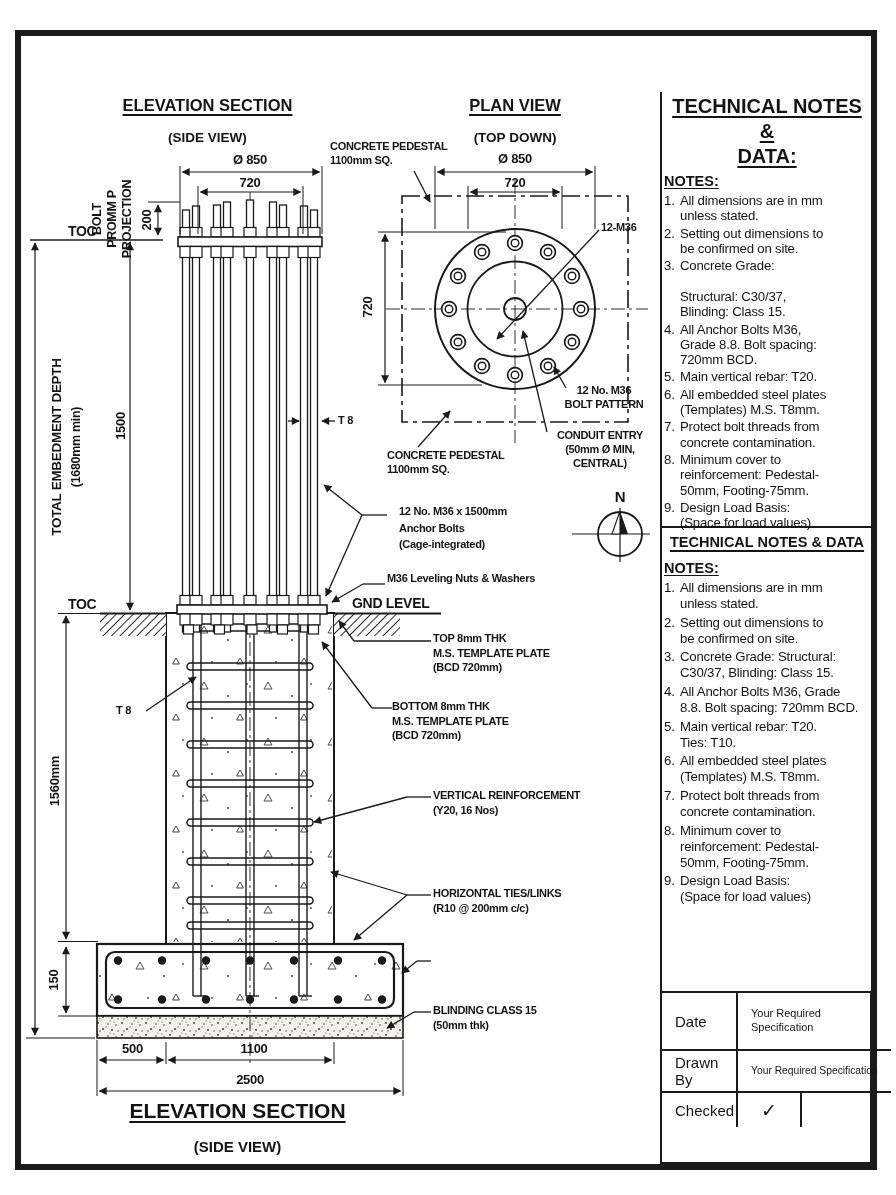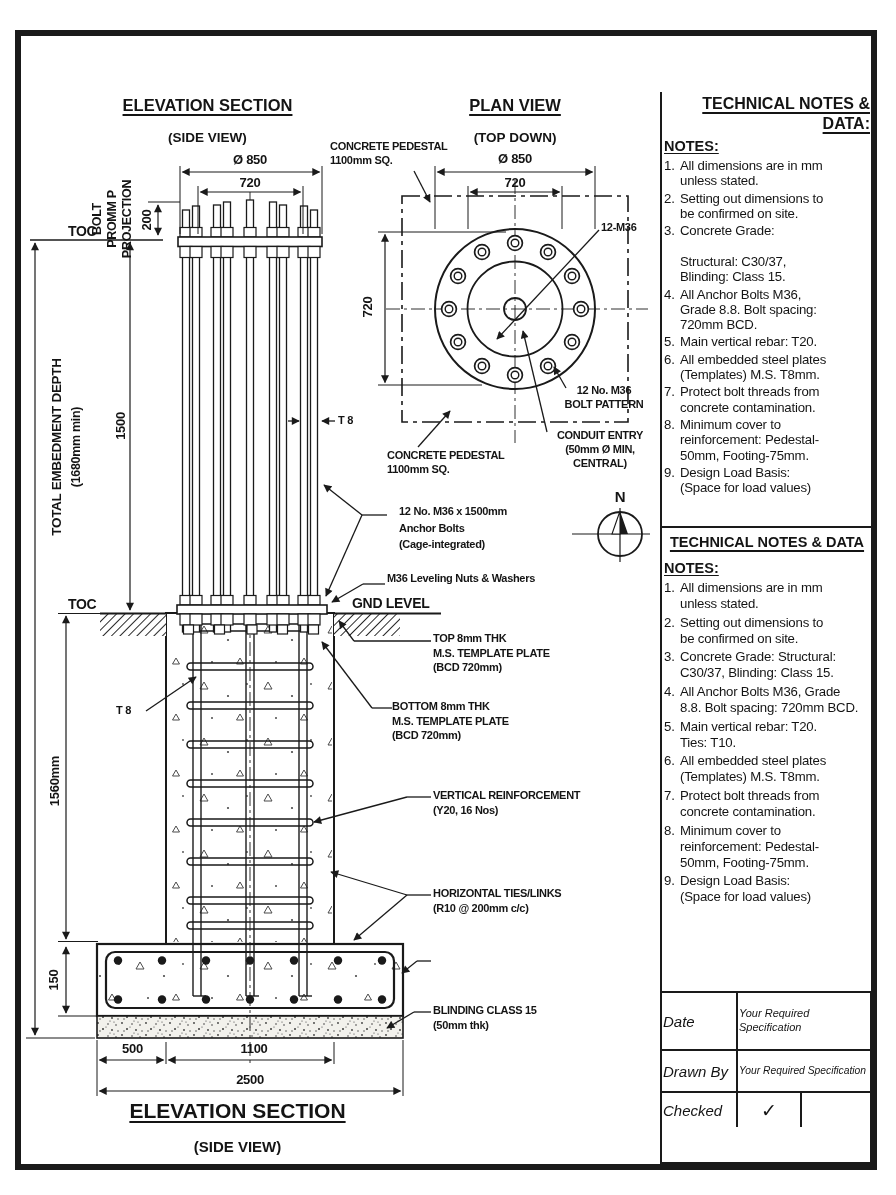--- a/index.html
+++ b/index.html
@@ -18,41 +18,41 @@
                letter-spacing:-0.3px; color:#141414; }
   .h-main { position:absolute; left:21px; top:39px; width:850px; text-align:center; z-index:3; }
   .h-main span { display:inline-block; font-size:25px; font-weight:bold; letter-spacing:-0.5px;
                  border-bottom:2.5px solid #141414; padding:0 6px 3px 6px; }
   .viewhead { position:absolute; z-index:3; text-align:center; font-weight:bold; }
   .viewhead .t { font-size:16.5px; text-decoration:underline; text-underline-offset:3px; text-decoration-thickness:1.5px; }
   .viewhead .s { font-size:13.5px; margin-top:15px; }
   .vdiv { position:absolute; left:660px; top:92px; width:2px; height:1072px; background:#1a1a1a; z-index:2; }
   .hdiv { position:absolute; left:660px; width:212px; height:2px; background:#1a1a1a; z-index:2; }
   .panel { position:absolute; left:664px; width:206px; z-index:3; }
-  .panel .ptitle { text-align:right; font-weight:bold; font-size:16px; line-height:1.25;
+  .panel .ptitle { text-align:center; font-weight:bold; font-size:20px; line-height:1.25;
                    text-decoration:underline; text-underline-offset:3px; text-decoration-thickness:1.5px;
                    margin-bottom:4px; white-space:pre-line; }
   .panel .ptitle2 { text-align:center; font-weight:bold; font-size:14.5px;
                     text-decoration:underline; text-underline-offset:3px; text-decoration-thickness:1.5px;
                     margin-bottom:10px; }
   .panel .nhead { font-weight:bold; font-size:14.5px; text-decoration:underline;
                   text-underline-offset:2px; margin-bottom:4px; }
   .panel ol { list-style:none; }
   .panel li { display:flex; margin-bottom:2px; font-size:13.2px; line-height:1.16; letter-spacing:-0.2px; }
   .panel2 li { line-height:1.2; margin-bottom:3px; }
   .panel .num { width:16px; flex:none; }
   .panel .txt { flex:1; white-space:pre-line; }
   .spec { position:absolute; left:660px; top:991px; width:212px; height:173px; z-index:3;
           background:#fff; border:2.5px solid #1a1a1a; display:grid; grid-template-rows:58px 42px 34px 1fr; }
   .spec .titlecell { border-bottom:2px solid #1a1a1a; display:flex; align-items:center; justify-content:center;
                      text-align:center; font-size:16px; line-height:1.3; white-space:pre-line; }
   .spec .row { display:grid; grid-template-columns:76px 1fr; border-bottom:2px solid #1a1a1a; }
   .spec .row:last-child { border-bottom:none; }
   .spec .row.checked { grid-template-columns:76px 64px 1fr; }
-  .spec .cell { padding:3px 1px; display:flex; align-items:center;font-style:italic; }
+  .spec .cell { padding:3px 13px; display:flex; align-items:center; }
   .spec .labelcell { border-right:2px solid #1a1a1a; font-size:15px; }
   .spec .valuecell { font-size:11px; line-height:1.25; }
   .spec .valuecell.small { font-size:10.3px; white-space:nowrap; }
   .spec .checkcell { border-right:2px solid #1a1a1a; justify-content:center; font-size:19px; }
 </style>
 </head>
 <body>
 
 <div class="sheet">
   <div class="frame"></div>

